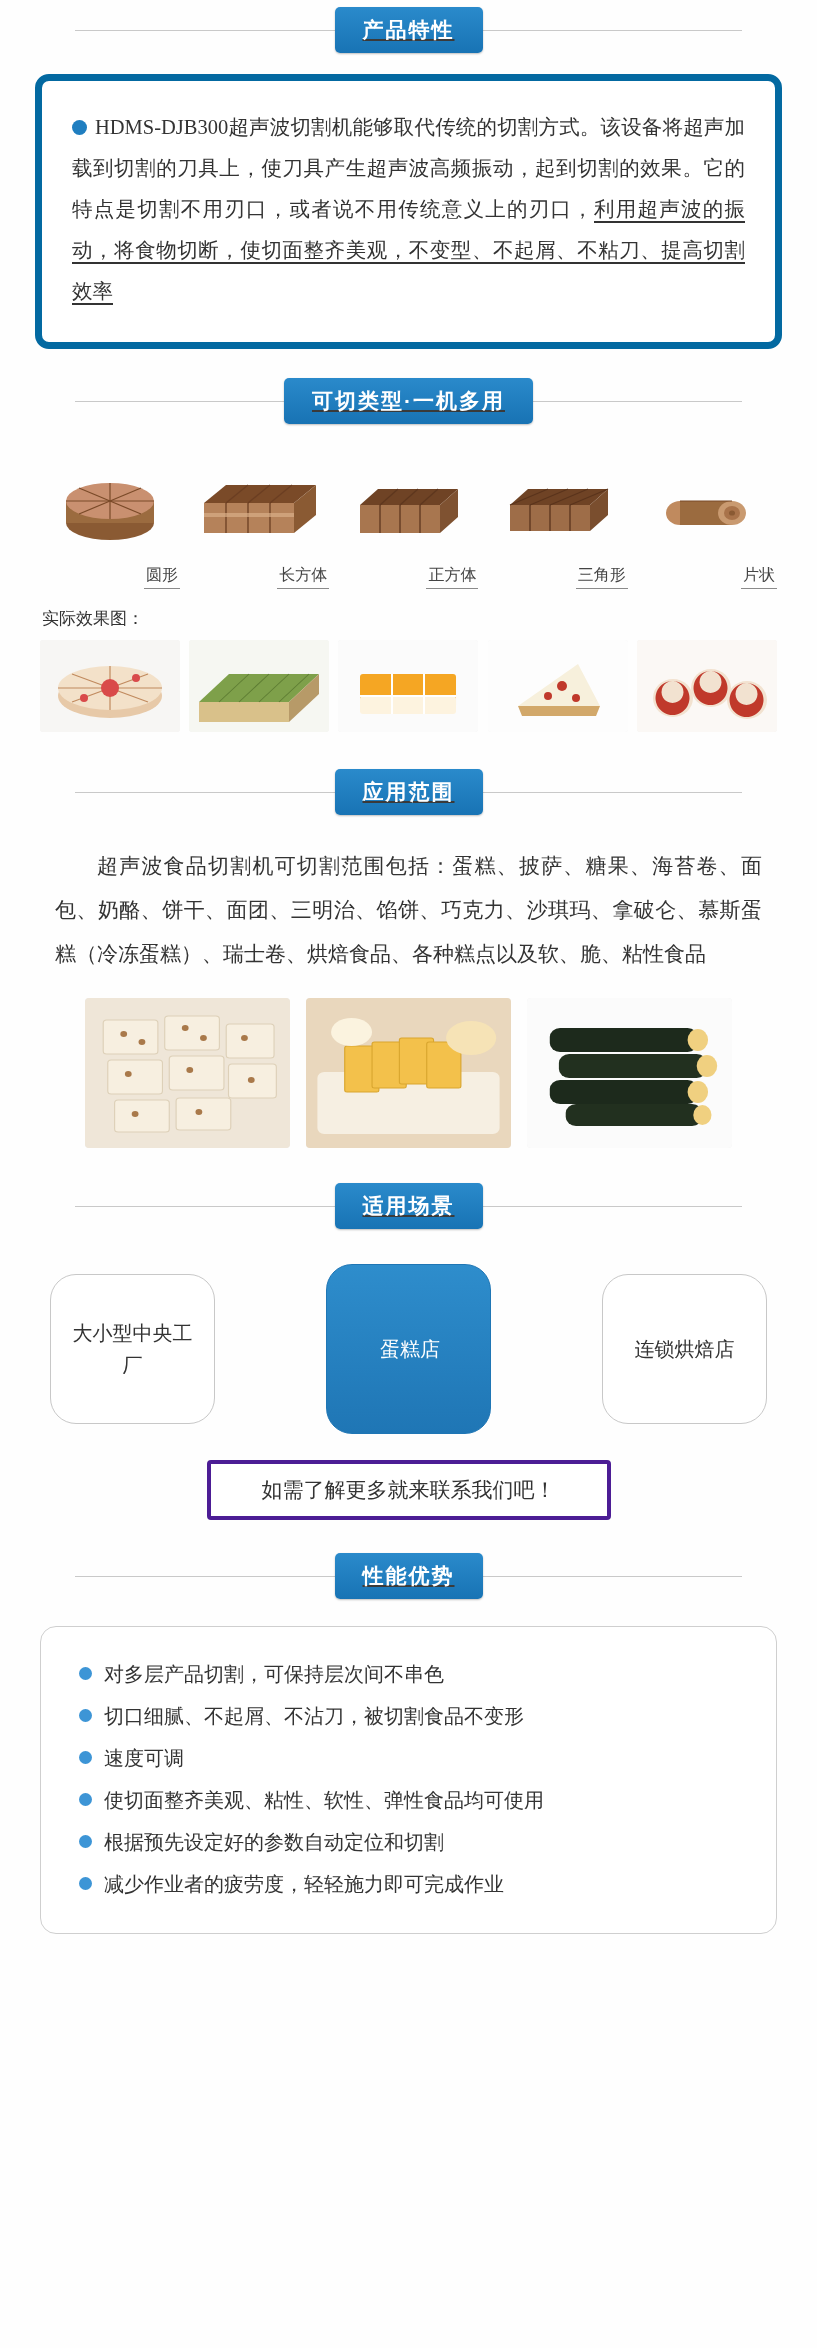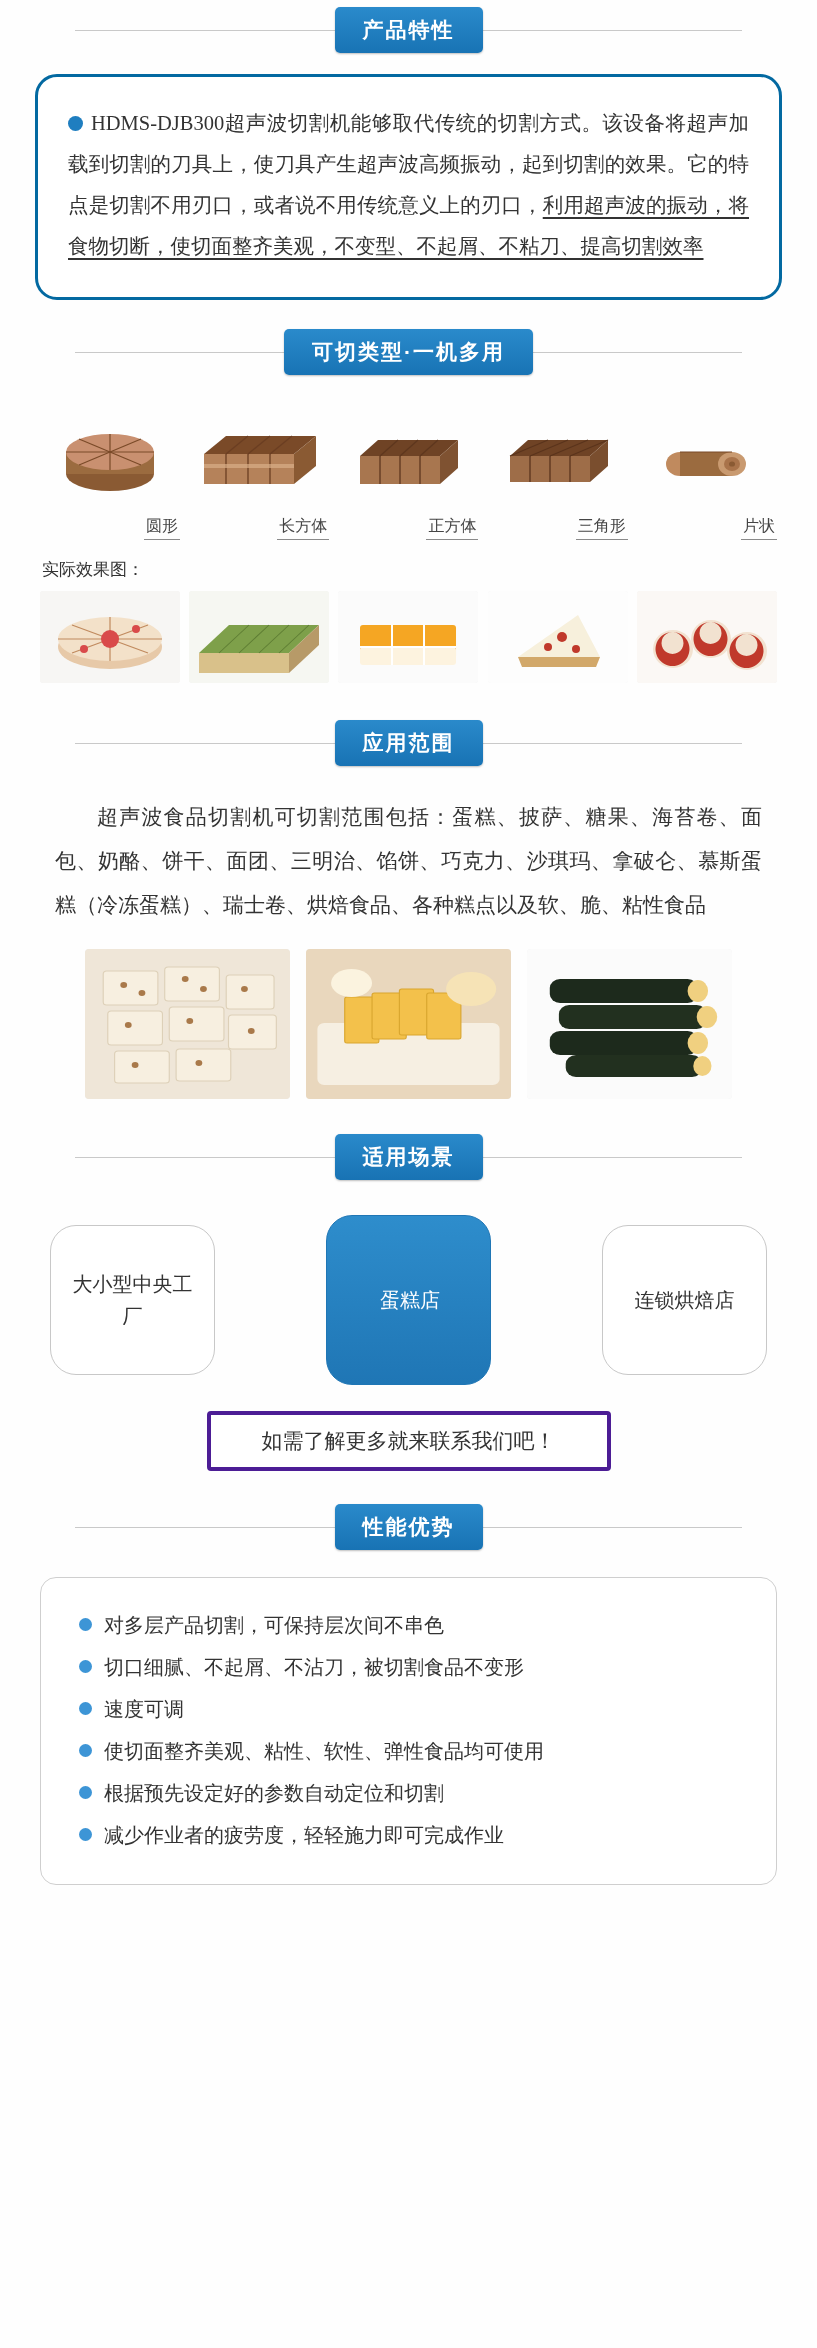--- a/index.html
+++ b/index.html
@@ -19,20 +19,21 @@
   }
 
   
   .sec-head {
     position: relative;
     height: 60px;
     margin: 0 40px;
     display: flex;
     align-items: center;
     justify-content: center;
+    text-decoration: underline;
   }
   .sec-head .rule {
     position: absolute;
     left: 35px; right: 35px; top: 50%;
     height: 1px;
     background: #c9c9c9;
   }
   .sec-pill {
     position: relative;
     z-index: 2;
@@ -44,22 +45,22 @@
     letter-spacing: 2px;
     padding: 9px 28px;
     border-radius: 5px;
     box-shadow: 0 1px 2px rgba(0,0,0,.25);
     white-space: nowrap;
   }
 
   
   .feature-box {
     margin: 14px 35px 0 35px;
-    border: 3px solid #0369a1;
-    border-radius: 22px;
+    border: 7px solid #0369a1;
+    border-radius: 14px;
     padding: 26px 30px 30px 30px;
     background: #fff;
     box-shadow: 0 0 0 1px #fff inset;
   }
   .feature-text {
     font-family: "Liberation Serif", serif;
     font-size: 20.5px;
     line-height: 41px;
     color: #333;
     text-align: justify;

